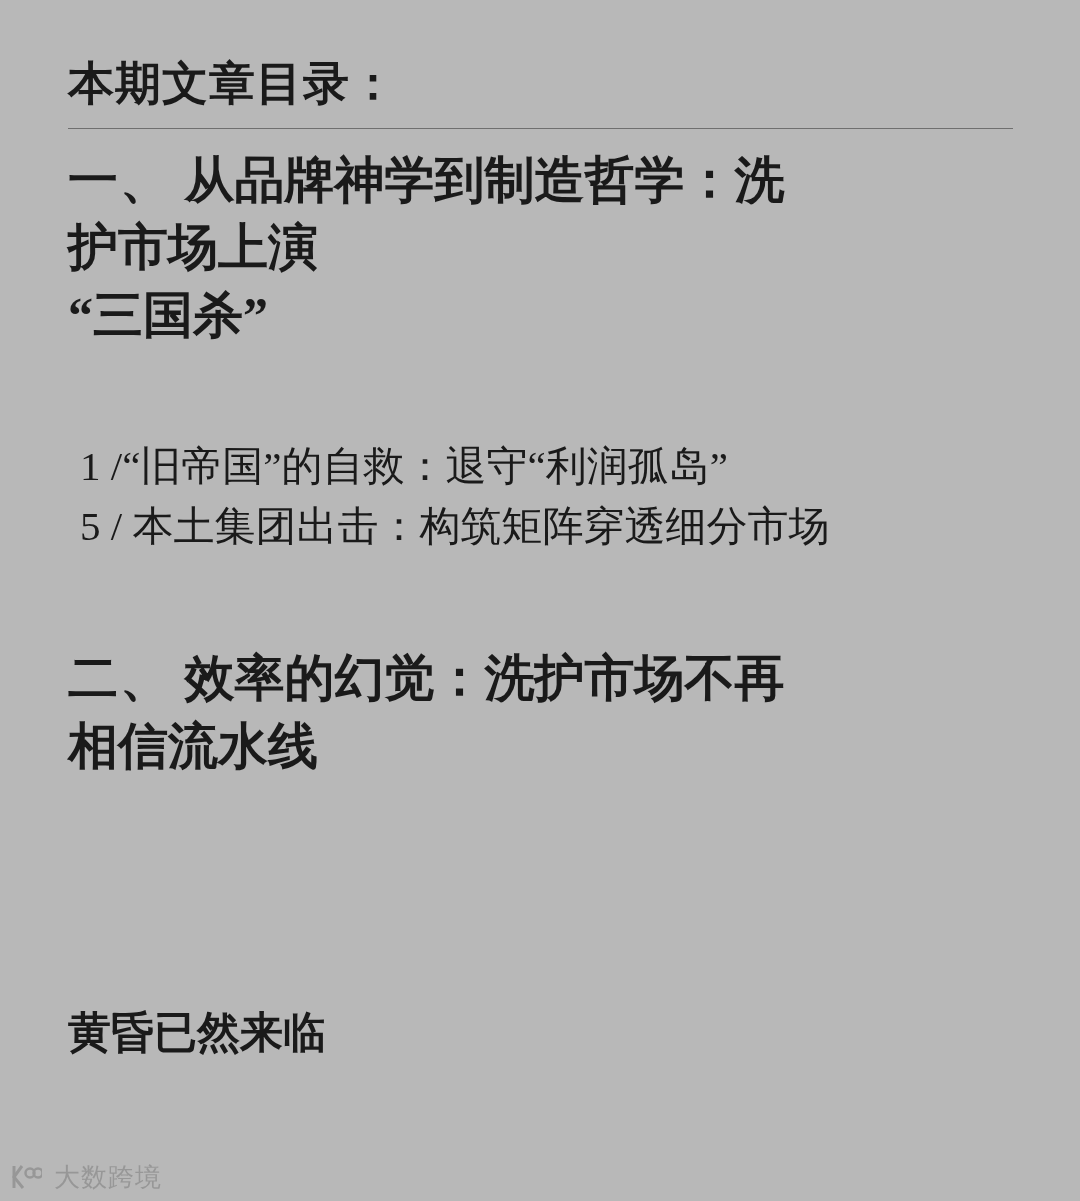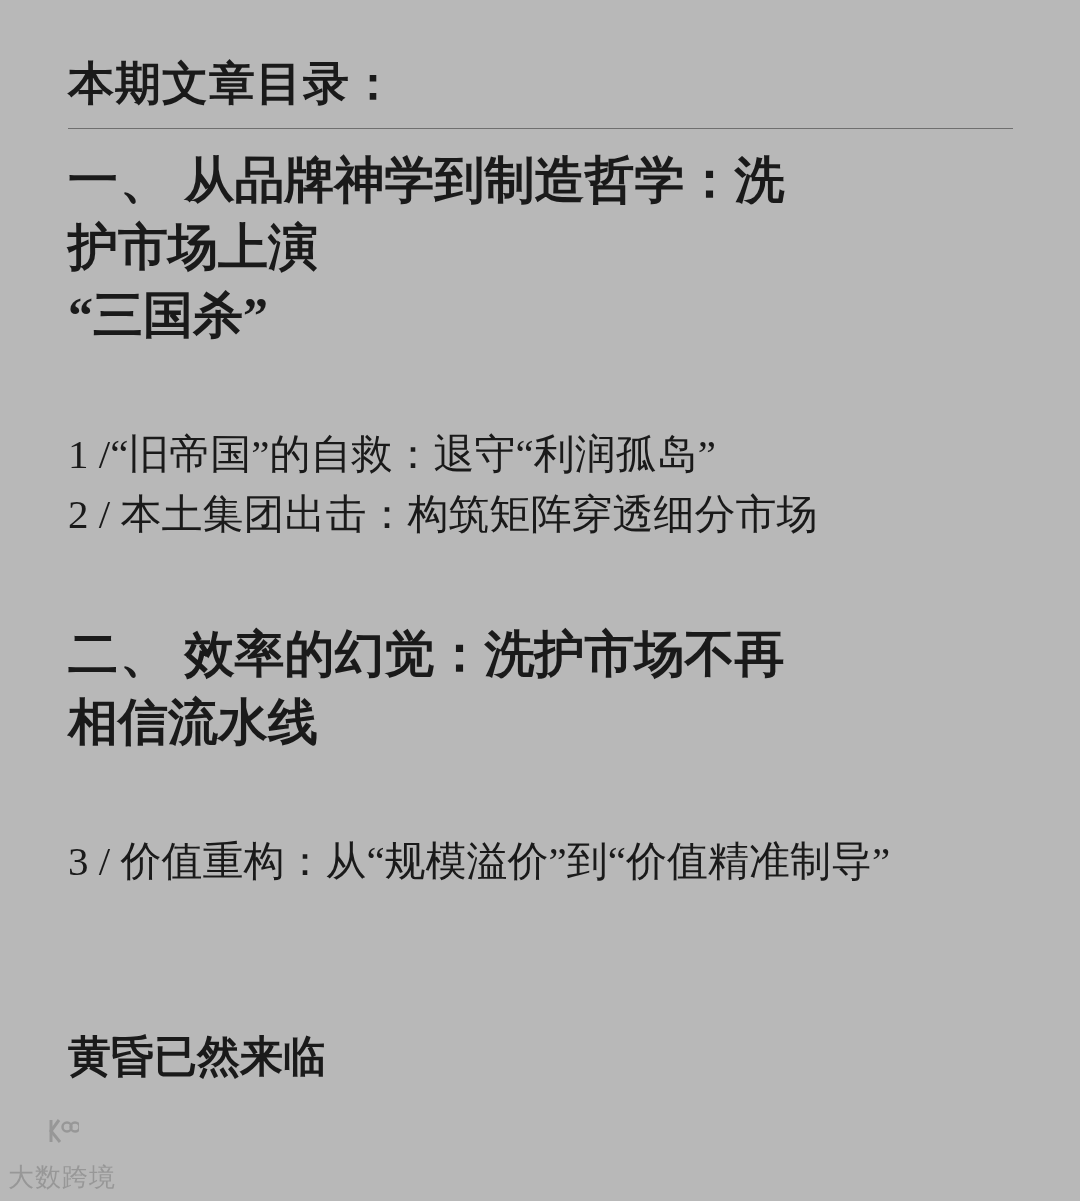--- a/index.html
+++ b/index.html
@@ -42,21 +42,21 @@
     font-size: 50px;
     font-weight: bold;
     line-height: 1.35;
     margin: 0;
     letter-spacing: 0px;
   }
   .section-heading .num {
     letter-spacing: 2px;
   }
   .item-list {
-    margin: 0;
+    margin: 12px;
     padding: 0;
     list-style: none;
   }
   .item {
     font-size: 41px;
     line-height: 1.46;
     margin: 0;
     letter-spacing: 0px;
     white-space: nowrap;
   }
@@ -66,24 +66,22 @@
     font-weight: bold;
     line-height: 1.38;
     margin: 0;
     letter-spacing: 0px;
   }
   .watermark {
     position: absolute;
     left: 8px;
     bottom: 6px;
     display: flex;
-    align-items: center;
     gap: 12px;
     opacity: 0.75;
-    flex-direction: column;
   }
   .wm-logo {
     width: 34px;
     height: 34px;
     position: relative;
   }
   .wm-text {
     font-family: "Liberation Sans", sans-serif;
     font-size: 26px;
     color: #8d8d8d;
@@ -99,33 +97,32 @@
   <h1 class="doc-title">本期文章目录：</h1>
   <div class="divider"></div>
 
   <div class="section">
     <p class="section-heading"><span class="num">一、</span><span> 从品牌神学到制造哲学：洗护市场上演</span><br><span>“三国杀”</span></p>
 
     <div class="spacer-lg"></div>
 
     <ul class="item-list">
       <li class="item">1 /“旧帝国”的自救：退守“利润孤岛”</li>
-      <li class="item">2 / 本土集团出击：构筑矩阵穿透细分市场</li>
+      <li class="item">5 / 本土集团出击：构筑矩阵穿透细分市场</li>
     </ul>
   </div>
 
   <div class="spacer-lg"></div>
 
   <div class="section">
     <p class="section-heading"><span class="num">二、</span><span> 效率的幻觉：洗护市场不再相信流水线</span></p>
 
     <div class="spacer-lg"></div>
 
     <ul class="item-list">
-      <li class="item">3 / 价值重构：从“规模溢价”到“价值精准制导”</li>
     </ul>
   </div>
 
   <div class="spacer-lg"></div>
 
   <p class="conclusion"><br><span>黄昏已然来临</span></p>
 
 </div>
 
 <div class="watermark">

